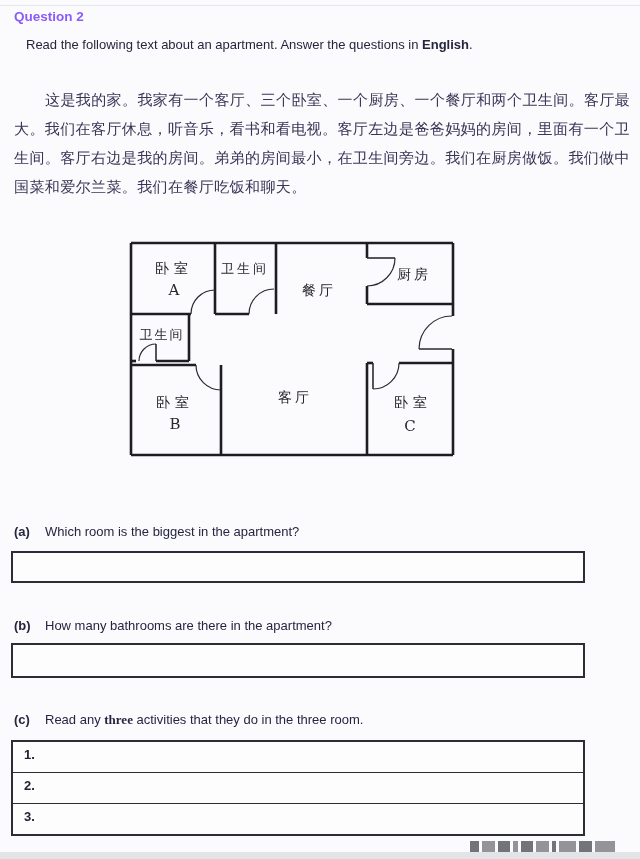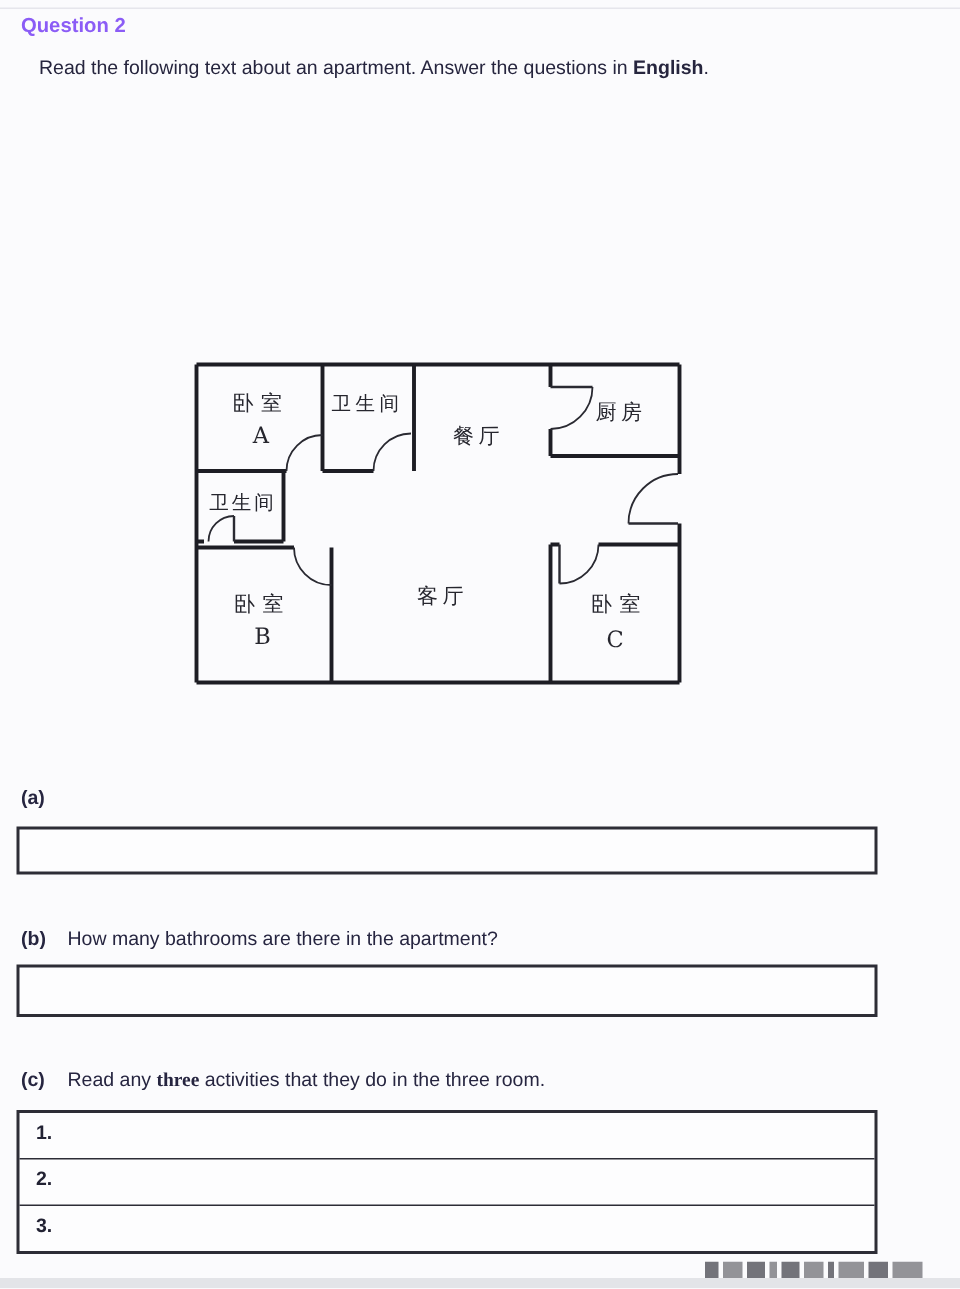--- a/index.html
+++ b/index.html
@@ -44,20 +44,26 @@
 </head>
 <body>
 
 <div class="page">
   <div class="top-line"></div>
 
   <div class="title">Question 2</div>
 
   <div class="intro"><span>Read the following text about an apartment. Answer the questions in </span><b>English</b><span>.</span></div>
 
+  <div class="passage" id="passage">
+      <div class="pline indent">这是我的家。我家有一个客厅、三个卧室、一个厨房、一个餐厅和两个卫生间。客厅最</div>
+      <div class="pline">大。我们在客厅休息，听音乐，看书和看电视。客厅左边是爸爸妈妈的房间，里面有一个卫</div>
+      <div class="pline">生间。客厅右边是我的房间。弟弟的房间最小，在卫生间旁边。我们在厨房做饭。我们做中</div>
+      <div class="pline">国菜和爱尔兰菜。我们在餐厅吃饭和聊天。</div>
+    </div>
 
   <svg class="plan" id="plan" viewBox="0 0 330 225">
       <line x1="2" y1="5" x2="324" y2="5" stroke="#1d1d24" stroke-width="2.6"></line>
       <line x1="2" y1="5" x2="2" y2="217" stroke="#1d1d24" stroke-width="2.6"></line>
       <line x1="2" y1="217" x2="324" y2="217" stroke="#1d1d24" stroke-width="2.6"></line>
       <line x1="324" y1="5" x2="324" y2="78" stroke="#1d1d24" stroke-width="2.6"></line>
       <line x1="324" y1="111" x2="324" y2="217" stroke="#1d1d24" stroke-width="2.6"></line>
       <line x1="86" y1="5" x2="86" y2="76" stroke="#1d1d24" stroke-width="2.6"></line>
       <line x1="147" y1="5" x2="147" y2="76" stroke="#1d1d24" stroke-width="2.6"></line>
       <line x1="2" y1="76" x2="62" y2="76" stroke="#1d1d24" stroke-width="2.6"></line>
@@ -92,20 +98,21 @@
       <text x="33" y="101" text-anchor="middle" fill="#26262e" style="font-family:&quot;DejaVu Serif&quot;,serif;font-size:13px;letter-spacing:2px;">卫生间</text>
       <text x="46" y="169" text-anchor="middle" fill="#26262e" style="font-family:&quot;DejaVu Serif&quot;,serif;font-size:14px;letter-spacing:5px;">卧室</text>
       <text x="46" y="191" text-anchor="middle" fill="#26262e" style="font-family:&quot;DejaVu Serif&quot;,serif;font-size:15px;letter-spacing:0px;">B</text>
       <text x="166" y="164" text-anchor="middle" fill="#26262e" style="font-family:&quot;DejaVu Serif&quot;,serif;font-size:14px;letter-spacing:3px;">客厅</text>
       <text x="284" y="169" text-anchor="middle" fill="#26262e" style="font-family:&quot;DejaVu Serif&quot;,serif;font-size:14px;letter-spacing:5px;">卧室</text>
       <text x="281" y="193" text-anchor="middle" fill="#26262e" style="font-family:&quot;DejaVu Serif&quot;,serif;font-size:15px;letter-spacing:0px;">C</text>
     </svg>
 
   <div class="qrow" style="top:524px;">
     <span class="qlabel">(a)</span>
+    <span class="qtext">Which room is the biggest in the apartment?</span>
   </div>
   <div class="abox" style="top:551px;height:32px;"></div>
 
   <div class="qrow" style="top:618px;">
     <span class="qlabel">(b)</span>
     <span class="qtext">How many bathrooms are there in the apartment?</span>
   </div>
   <div class="abox" style="top:643px;height:35px;"></div>
 
   <div class="qrow" style="top:712px;">

